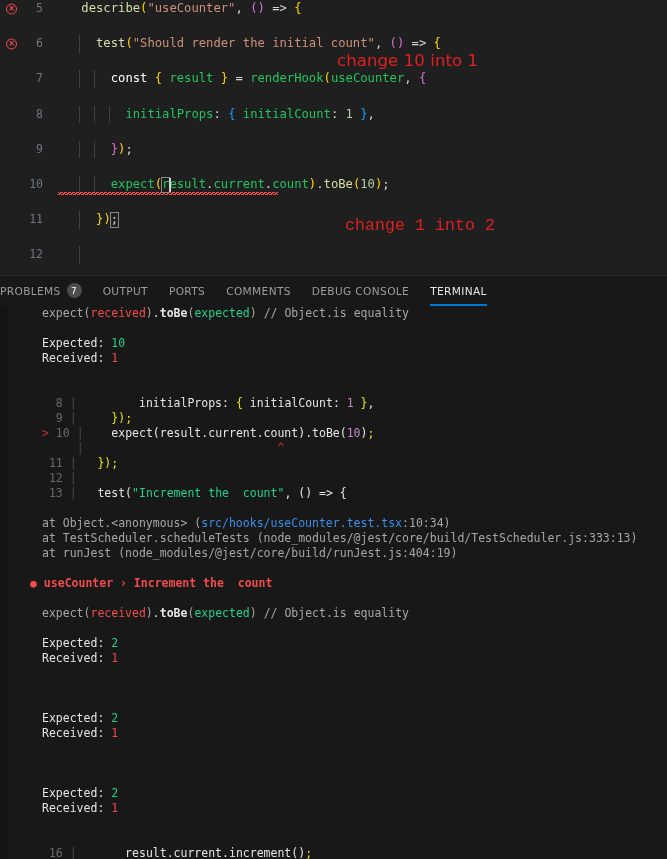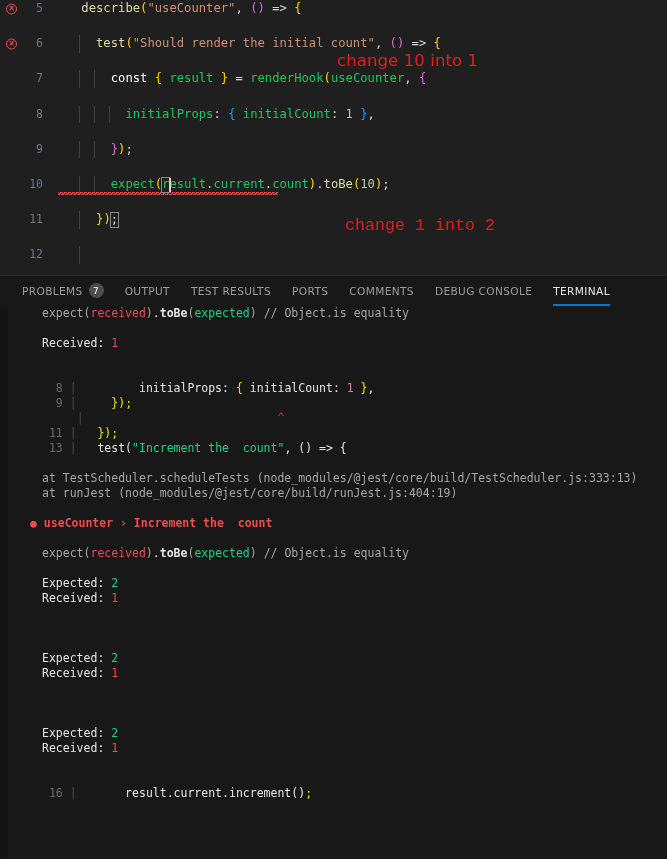--- a/index.html
+++ b/index.html
@@ -115,21 +115,20 @@
     left: 0; top: 275px;
     width: 667px;
     height: 584px;
     background: #181818;
     border-top: 1px solid #2b2b2b;
   }
   #panel-tabs {
     height: 30px;
     display: flex;
     align-items: center;
-    padding-left: 22px;
     background: #181818;
     border-bottom: 1px solid #2b2b2b00;
   }
   .panel-tab {
     position: relative;
     display: flex;
     align-items: center;
     gap: 6px;
     height: 30px;
     margin-right: 21px;
@@ -217,49 +216,50 @@
 <div id="panel">
   <div id="panel-tabs">
       <div class="panel-tab">
         <span>PROBLEMS</span>
         <span class="badge">7</span>
       </div>
       <div class="panel-tab">
         <span>OUTPUT</span>
       </div>
       <div class="panel-tab">
-        <span>TEST RESULTS</span>
-      </div>
-      <div class="panel-tab">
         <span>PORTS</span>
       </div>
       <div class="panel-tab">
         <span>COMMENTS</span>
       </div>
       <div class="panel-tab">
         <span>DEBUG CONSOLE</span>
       </div>
       <div class="panel-tab active">
         <span>TERMINAL</span>
       </div>
     </div>
   <div id="terminal">
     <div id="term-strip"></div>
     <div id="term-body">
         <div class="tline"><span class="c-grey">expect(</span><span class="c-red">received</span><span class="c-grey">)</span><span class="c-white">.</span><span class="c-white c-bold">toBe</span><span class="c-grey">(</span><span class="c-green">expected</span><span class="c-grey">)</span><span class="c-grey"> // Object.is equality</span></div>
         <div class="tline">&nbsp;</div>
+        <div class="tline"><span class="c-white">Expected: </span><span class="c-green">10</span></div>
         <div class="tline"><span class="c-white">Received: </span><span class="c-red">1</span></div>
         <div class="tline">&nbsp;</div>
         <div class="tline">&nbsp;</div>
         <div class="tline"><span class="c-dim">  8 </span><span class="bar">|</span><span class="c-white">         </span><span class="c-white">initialProps</span><span class="c-white">: </span><span class="c-yellow">{</span><span class="c-white"> </span><span class="c-white">initialCount</span><span class="c-white">: </span><span class="c-mag">1</span><span class="c-white"> </span><span class="c-yellow">}</span><span class="c-white">,</span></div>
         <div class="tline"><span class="c-dim">  9 </span><span class="bar">|</span><span class="c-white">     </span><span class="c-yellow">}</span><span class="c-yellow">)</span><span class="c-yellow">;</span></div>
+        <div class="tline"><span class="c-redd">&gt; </span><span class="c-dim">10 </span><span class="bar">|</span><span class="c-white">    </span><span class="c-white">expect(result.current.count).toBe(</span><span class="c-mag">10</span><span class="c-white">)</span><span class="c-yellow">;</span></div>
         <div class="tline"><span class="c-dim">     </span><span class="bar">|</span><span class="c-white">                            </span><span class="c-redd">^</span></div>
         <div class="tline"><span class="c-dim"> 11 </span><span class="bar">|</span><span class="c-white">   </span><span class="c-yellow">}</span><span class="c-yellow">)</span><span class="c-yellow">;</span></div>
+        <div class="tline"><span class="c-dim"> 12 </span><span class="bar">|</span></div>
         <div class="tline"><span class="c-dim"> 13 </span><span class="bar">|</span><span class="c-white">   </span><span class="c-white">test(</span><span class="c-green">"Increment the  count"</span><span class="c-white">, () =&gt; {</span></div>
         <div class="tline">&nbsp;</div>
+        <div class="tline"><span class="c-grey">at Object.&lt;anonymous&gt; (</span><span class="c-blue">src/hooks/useCounter.test.tsx</span><span class="c-grey">:10:34)</span></div>
         <div class="tline"><span class="c-grey">at TestScheduler.scheduleTests (node_modules/@jest/core/build/TestScheduler.js:333:13)</span></div>
         <div class="tline"><span class="c-grey">at runJest (node_modules/@jest/core/build/runJest.js:404:19)</span></div>
         <div class="tline">&nbsp;</div>
         <div class="tline noind" style="padding-left: 22px;"><span class="c-red">● </span><span class="c-red c-bold">useCounter › Increment the  count</span></div>
         <div class="tline">&nbsp;</div>
         <div class="tline"><span class="c-grey">expect(</span><span class="c-red">received</span><span class="c-grey">)</span><span class="c-white">.</span><span class="c-white c-bold">toBe</span><span class="c-grey">(</span><span class="c-green">expected</span><span class="c-grey">)</span><span class="c-grey"> // Object.is equality</span></div>
         <div class="tline">&nbsp;</div>
         <div class="tline"><span class="c-white">Expected: </span><span class="c-green">2</span></div>
         <div class="tline"><span class="c-white">Received: </span><span class="c-red">1</span></div>
         <div class="tline">&nbsp;</div>

